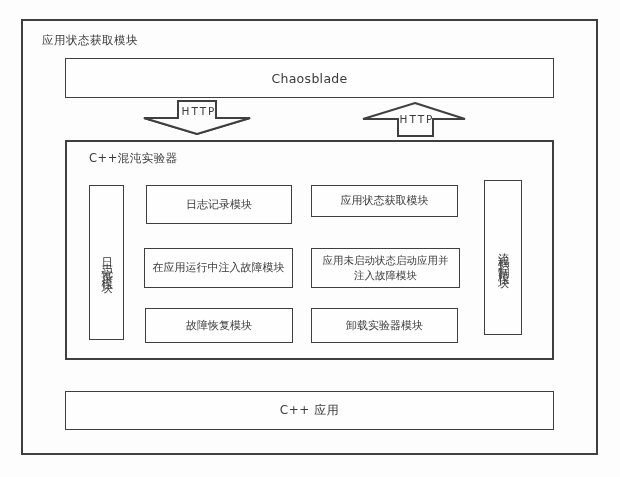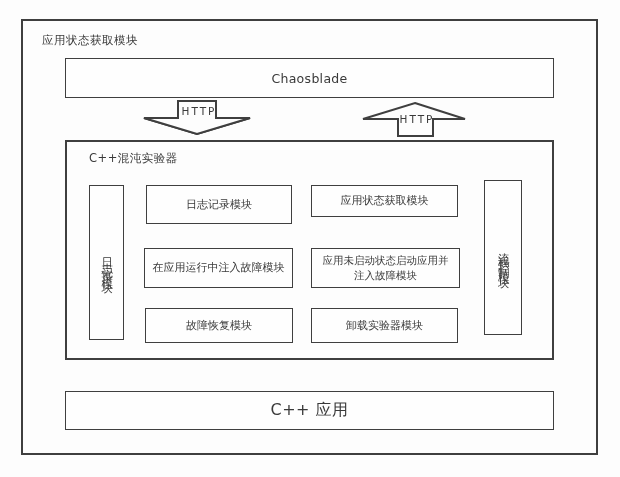--- a/index.html
+++ b/index.html
@@ -94,21 +94,21 @@
   .m1 { left: 244px; top: 43px;  width: 147px; height: 32px; }
   .m2 { left: 77px;  top: 106px; width: 149px; height: 40px; }
   .m3 { left: 244px; top: 106px; width: 149px; height: 40px;
         font-size: 10.5px; padding: 16px 8px; }
   .m4 { left: 78px;  top: 166px; width: 148px; height: 35px; }
   .m5 { left: 244px; top: 166px; width: 147px; height: 35px; }
   
   .app-box {
     left: 42px; top: 370px;
     width: 489px; height: 39px;
-    font-size: 16px;
+    font-size: 12px;
     letter-spacing: 0.5px;
   }
 </style>
 </head>
 <body>
 
 <div class="canvas">
 
   <div class="server">
 

